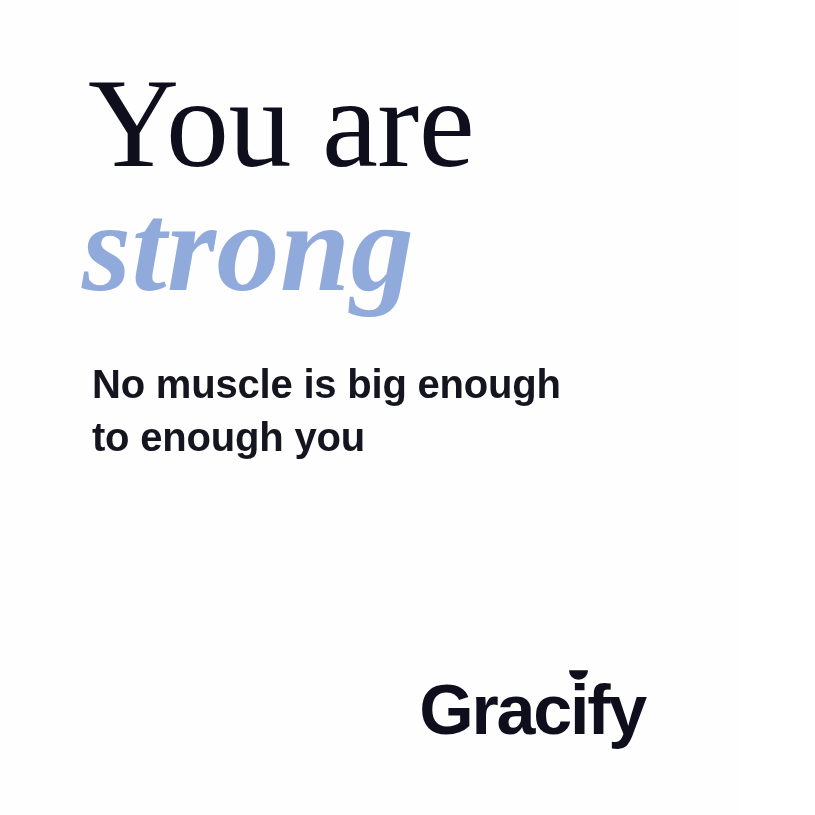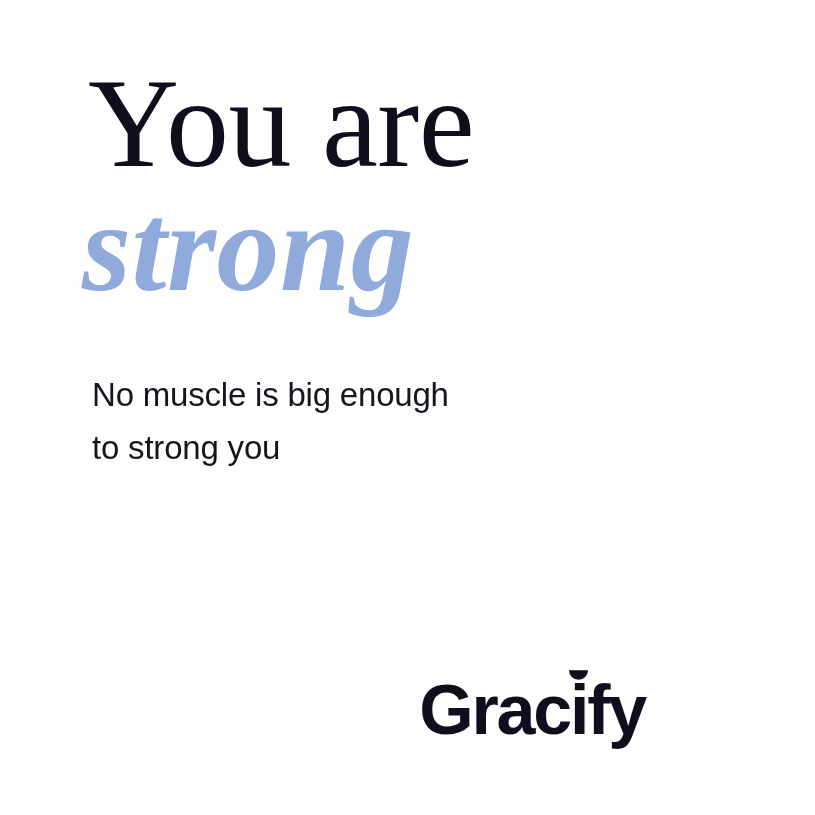--- a/index.html
+++ b/index.html
@@ -47,27 +47,27 @@
     font-weight: 700;
     font-style: italic;
     margin-left: -6px;
     letter-spacing: 0.5px;
   }
 
   
   .subcopy {
     position: absolute;
     left: 92px;
-    top: 368px;
+    top: 358px;
     width: 520px;
     color: #15151f;
     font-family: "Liberation Sans", sans-serif;
-    font-size: 33px;
+    font-size: 40px;
     line-height: 53px;
-    font-weight: 400;
+    font-weight: 700;
     letter-spacing: -0.2px;
   }
 
   .subcopy-line {
     display: block;
     white-space: nowrap;
   }
 
   
   .logo {
@@ -106,21 +106,21 @@
 
 <div class="canvas">
 
   <div class="headline">
     <span class="headline-line headline-line-1">You are</span>
     <span class="headline-line headline-line-2">strong</span>
   </div>
 
   <div class="subcopy">
     <span class="subcopy-line">No muscle is big enough</span>
-    <span class="subcopy-line">to strong you</span>
+    <span class="subcopy-line">to enough you</span>
   </div>
 
   <div class="logo">
     <span class="logo-wordmark">Gracify</span>
     <span class="logo-tittle" style="left: 149.891px;">
       <svg viewBox="0 0 20 10" xmlns="http://www.w3.org/2000/svg" aria-hidden="true">
         <path d="M0 0 H20 A10 10 0 0 1 0 0 Z" fill="#0e0e1c"></path>
       </svg>
     </span>
   </div>

